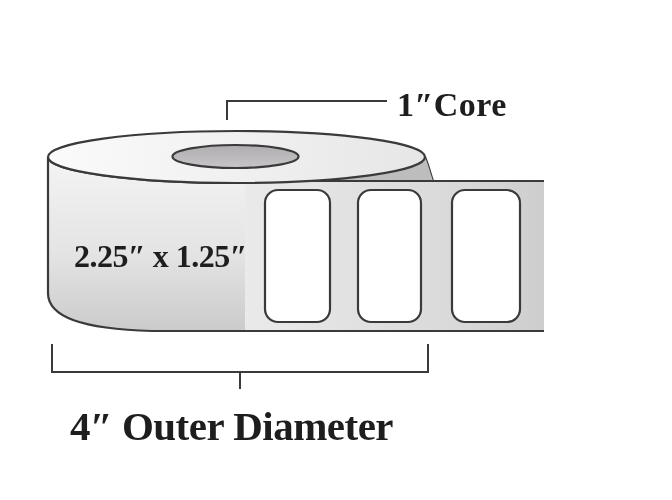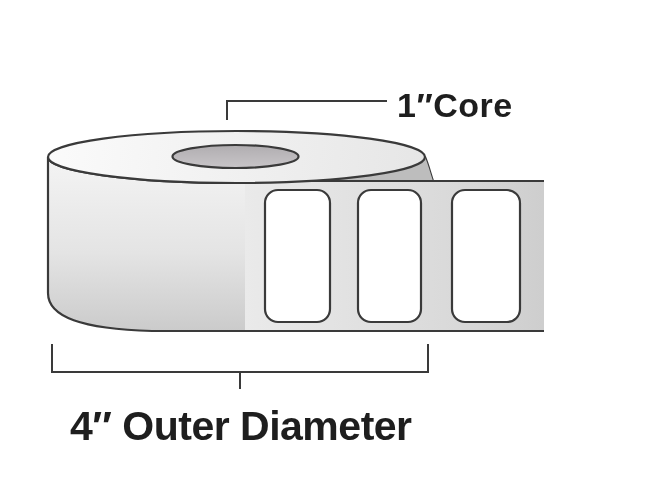--- a/index.html
+++ b/index.html
@@ -1,21 +1,21 @@
 <!DOCTYPE html>
 <html style="--c-background: #ffffff; --c-line: #3a3a3a; --c-text: #1e1e1e; --c-roll_light: #f4f4f4; --c-roll_mid: #e4e4e4; --c-roll_dark: #cbcbcb; --c-strip_light: #eaeaea; --c-strip_mid: #d9d9d9; --c-strip_dark: #c3c3c3; --c-topface_light: #fbfbfb; --c-topface_dark: #e6e6e6; --c-core_dark: #b0adb0; --c-core_light: #c8c5c8; --c-shadow: #bdbdbd; --c-label_fill: #ffffff;"><head>
 <meta charset="utf-8">
 <style>
   html,body{margin:0;padding:0;background:#ffffff;}
   .stage{
     position:relative;
     width:544px;height:500px;
     background:var(--c-background,#fff);
     overflow:hidden;
-    font-family:Liberation Sans, sans-serif;
+    font-family:Liberation Serif, serif;
     border-radius:14px;
   }
   .stage svg{position:absolute;left:0;top:0;}
 
   
   .outline{stroke:var(--c-line,#3a3a3a);stroke-width:2.2;}
   .annline{stroke:var(--c-line,#3a3a3a);stroke-width:2;fill:none;stroke-linecap:butt;}
   .fill-roll{fill:url(#gRoll);}
   .fill-strip{fill:url(#gStrip);}
   .fill-shadow{fill:var(--c-shadow,#bdbdbd);}
@@ -90,16 +90,17 @@
     <ellipse class="outline fill-core" cx="235.5" cy="156.5" rx="63" ry="11.5"></ellipse>
 
     <path class="annline" d="M 227 120 L 227 101 L 387 101"></path>
 
     <path class="annline" d="M 52 344 L 52 372 L 428 372 L 428 344"></path>
     <path class="annline" d="M 240 372 L 240 389"></path>
   </svg>
 
   <div class="txt core-label">1″Core</div>
 
+  <div class="txt size-label">2.25″ x 1.25″</div>
 
   <div class="txt od-label">4″ Outer Diameter</div>
 
 </div>
 
 </body></html>

